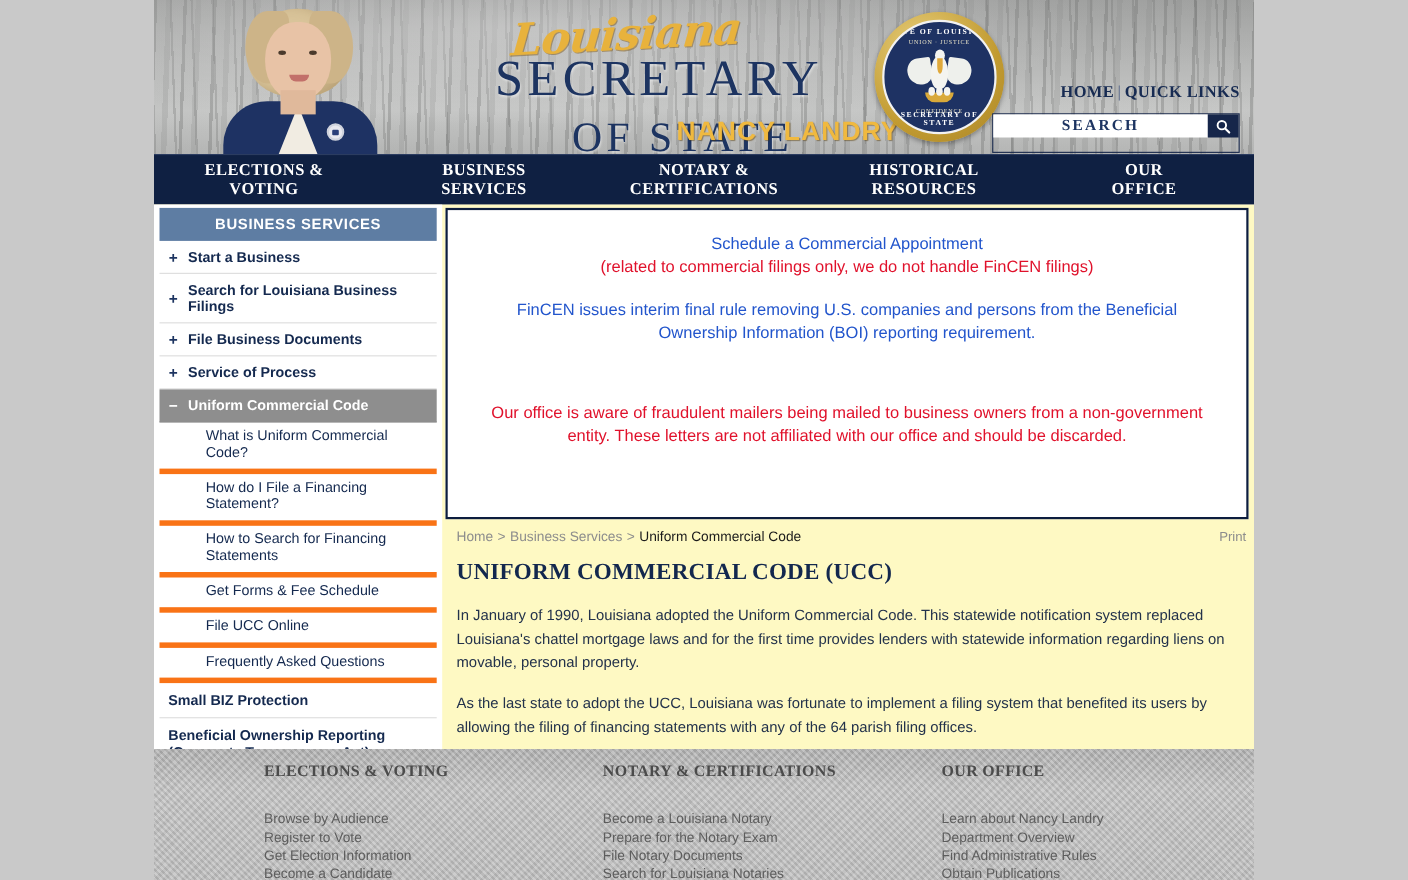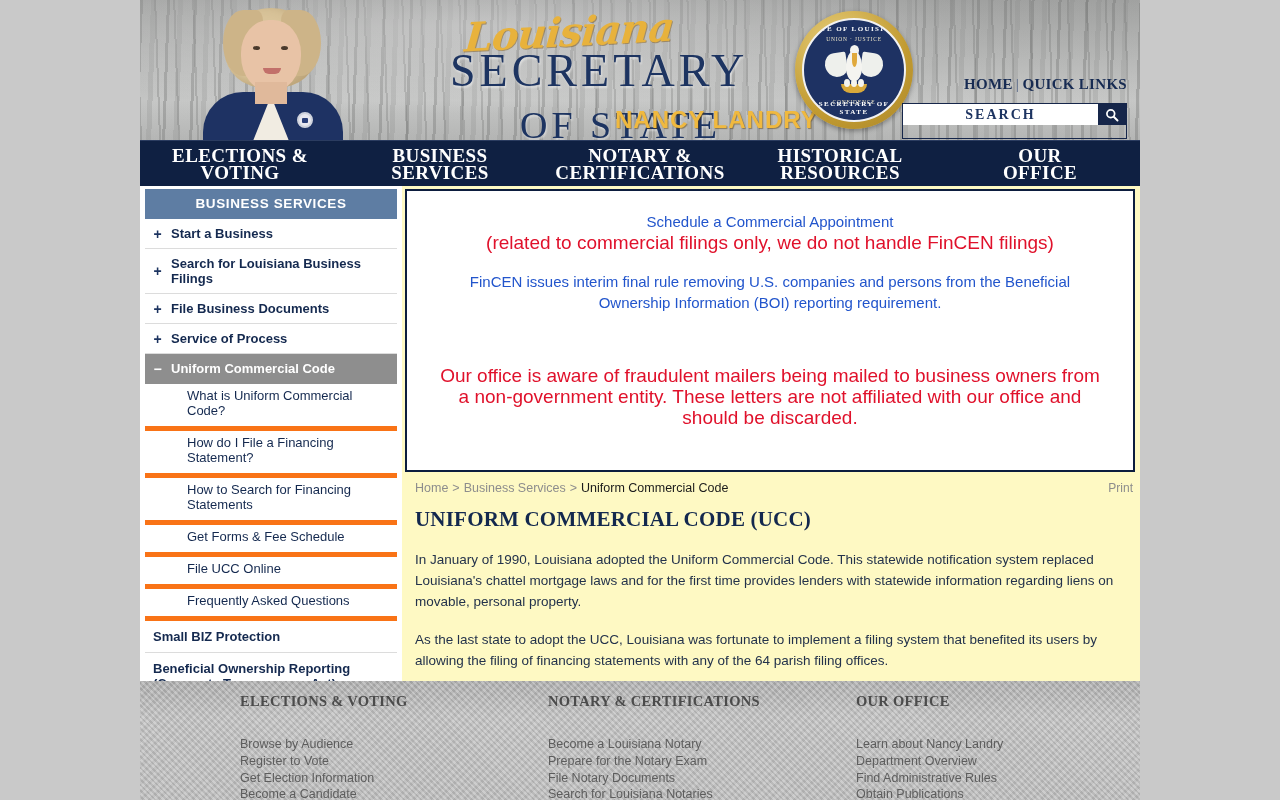--- a/index.html
+++ b/index.html
@@ -225,21 +225,21 @@
     background:#0f2042;
     display:flex;
     color:#fff;
     border-top:1px solid #2b3c60;
   }
   .navitem{
     flex:1;
     display:flex; flex-direction:column;
     align-items:center; justify-content:center;
     font-family:"Liberation Serif", serif;
-    font-weight:700; font-size:19px;
+    font-weight:700; font-size:15px;
     letter-spacing:.4px;
     line-height:17px;
     cursor:pointer;
     text-align:center;
   }
 
   
   .bodyarea{
     display:flex;
     background:#fef9c3;
@@ -307,21 +307,21 @@
     border:2px solid #0c1d3e;
     background:#fff;
     height: 283px;
     padding: 20px 26px;
     text-align:center;
   }
   .al-blue{
     color:#2255cc; font-size:15px; line-height:21px;
   }
   .al-red{
-    color:#e0112b; font-size:19px; line-height:21px;
+    color:#e0112b; font-size:15px; line-height:21px;
   }
   .al-gap{ height:18px; }
   .al-gap2{ height:52px; }
 
   .crumbbar{
     display:flex; justify-content:space-between; align-items:flex-end;
     padding: 9px 2px 6px 10px;
     font-size:12.5px;
   }
   .crumb a{ color:#8d8d8d; text-decoration:none; }

